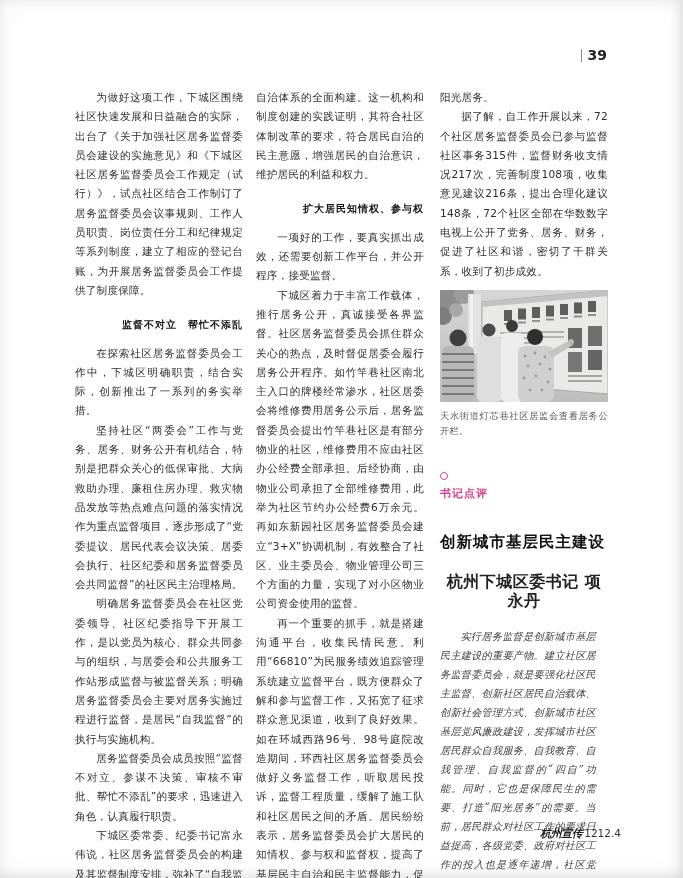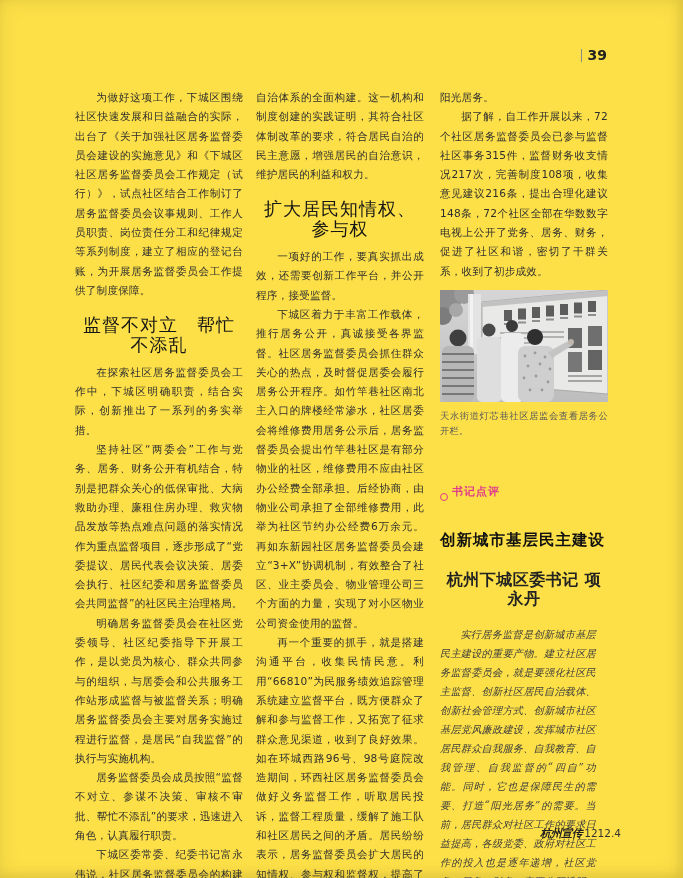--- a/index.html
+++ b/index.html
@@ -1,18 +1,18 @@
 <!DOCTYPE html>
 <html><head>
 <meta charset="utf-8">
 <style>
   html,body{margin:0;padding:0;background:#e9e9e7;}
   #stage{
     width:683px;height:878px;position:relative;margin:0 auto;
-    background:#fde047;
+    background:#ffffff;
     box-shadow:inset 0 0 22px rgba(0,0,0,.07), inset -6px 0 10px rgba(0,0,0,.05), inset 0 -6px 10px rgba(0,0,0,.04);
     overflow:hidden;
     font-family:"DejaVu Sans","Liberation Sans",sans-serif;
     color:#2e2e2e;
   }
   .pageno{
     position:absolute;top:47px;right:76px;
     font-size:14px;font-weight:bold;color:#222;
     display:flex;align-items:center;gap:6px;
   }
@@ -21,32 +21,32 @@
     position:absolute;top:88px;width:168px;
     font-size:10.6px;line-height:19.3px;text-align:justify;
     letter-spacing:0.2px;
   }
   #col1{left:75px;}
   #col2{left:256px;}
   #col3{left:440px;}
   .p{margin:0;text-indent:2em;}
   .p-cont{margin:0;text-indent:0;}
   .h2{
-    font-size:18px;font-weight:normal;color:#161616;
-    margin:15px 0 9px 0;text-indent:0;letter-spacing:1px;text-align:center;
+    font-size:10px;font-weight:bold;color:#161616;
+    margin:15px 0 9px 0;text-indent:0;letter-spacing:1px;text-align:right;
   }
   .photo-wrap{margin-top:9px;}
   .photo-wrap svg{display:block;}
   .caption{
     margin-top:6px;font-size:9.3px;line-height:15px;color:#5a5a5a;
     text-align:justify;letter-spacing:0.2px;
   }
   .review-marker{
-    margin-top:44px;display:flex;align-items:flex-end;gap:4px;
-    font-size:11px;font-weight:bold;letter-spacing:1px;
+    margin-top:34px;display:flex;align-items:flex-start;gap:4px;
+    font-size:11px;font-weight:bold;letter-spacing:1px;flex-direction:column;
   }
   .review-marker .circle{
     display:inline-block;width:8px;height:8px;border-radius:50%;
     border:1.3px solid currentColor;box-sizing:border-box;
   }
   .review-title{
     margin:30px 0 0 0;font-size:15.5px;font-weight:bold;color:#111;
     letter-spacing:1px;text-align:left;text-indent:0;
   }
   .review-byline{

